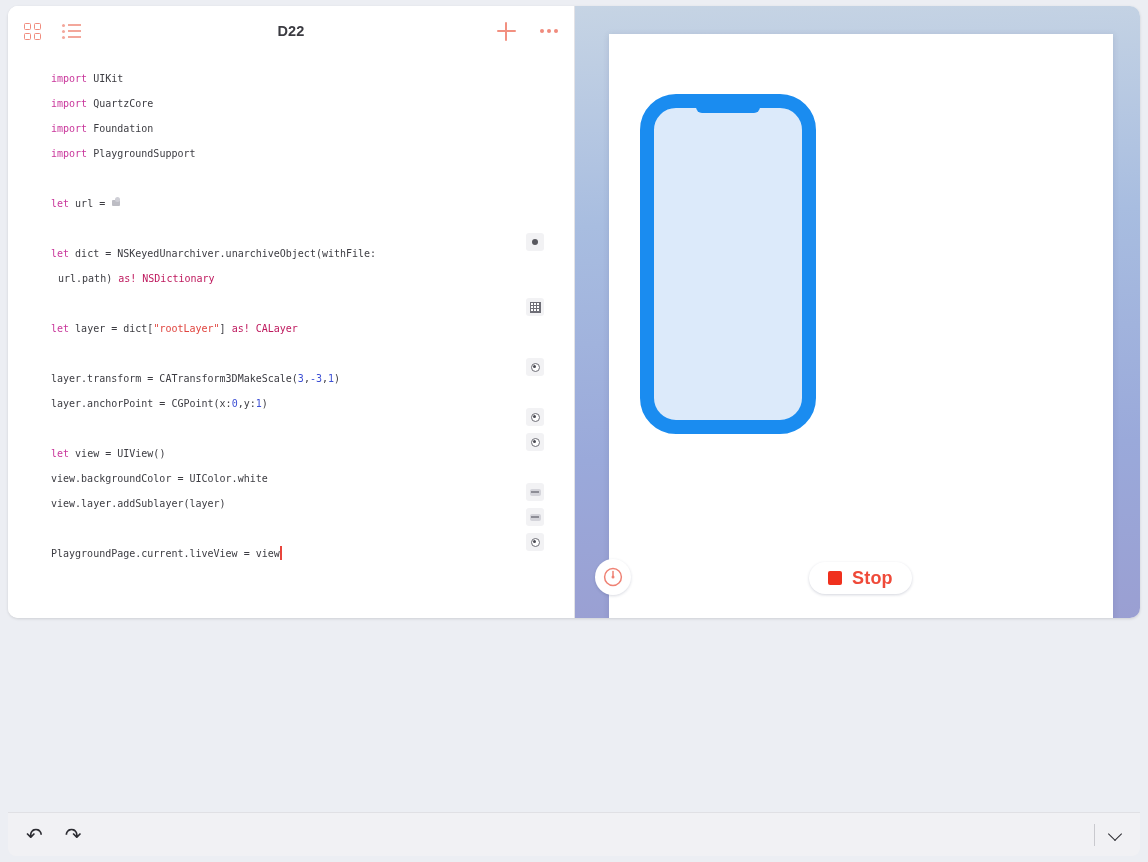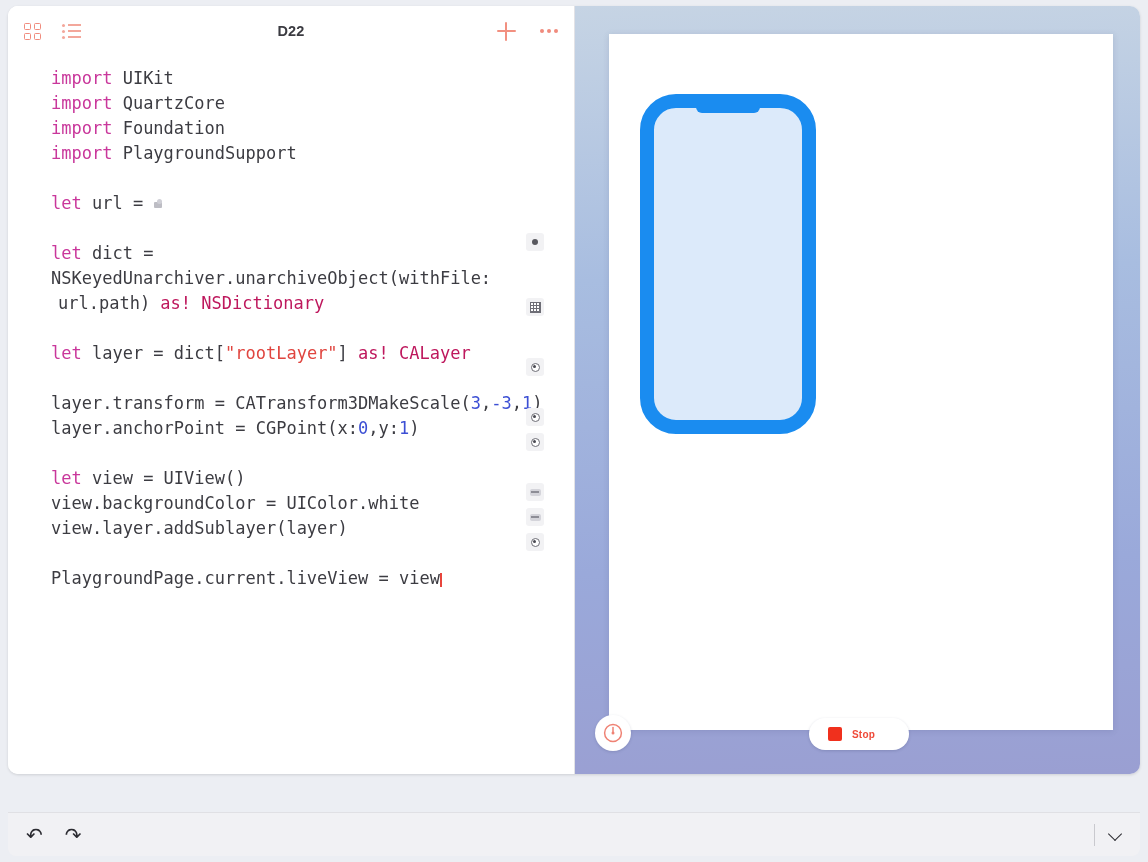--- a/index.html
+++ b/index.html
@@ -15,21 +15,21 @@
     overflow: hidden;
     background: #eceef3;
   }
 
   
   .window {
     position: absolute;
     left: 8px;
     top: 6px;
     width: 1132px;
-    height: 768px;
+    height: 612px;
     border-radius: 10px;
     overflow: hidden;
     background: #ffffff;
     box-shadow: 0 1px 3px rgba(0,0,0,0.13);
     display: flex;
   }
 
   
   .editor-pane {
     width: 566px;
@@ -144,21 +144,21 @@
 
   
   .code-area {
     flex: 1;
     position: relative;
     overflow: hidden;
     padding: 10px 0 0 0;
   }
   .code-lines {
     font-family: "DejaVu Sans Mono", "Liberation Mono", monospace;
-    font-size: 17px;
+    font-size: 10px;
     line-height: 25px;
     color: #3c3c42;
     padding-left: 43px;
     white-space: pre-wrap;
   }
   .cl { position: relative; min-height: 25px; }
   .cl.blank { height: 25px; }
   .kw   { color: #c9379b; }
   .kw2  { color: #be185d; }
   .type { color: #be185d; }
@@ -325,21 +325,21 @@
     gap: 10px;
     box-shadow: 0 1px 3px rgba(40,50,90,0.2);
   }
   .stop-square {
     width: 14px; height: 14px;
     border-radius: 2px;
     background: #f0301d;
     display: block;
   }
   .stop-label {
-    font-size: 10px;
+    font-size: 18px;
     font-weight: bold;
     color: #ef4a39;
     letter-spacing: 0.2px;
   }
 
   
   .bottom-bar {
     position: absolute;
     left: 8px;
     bottom: 6px;

